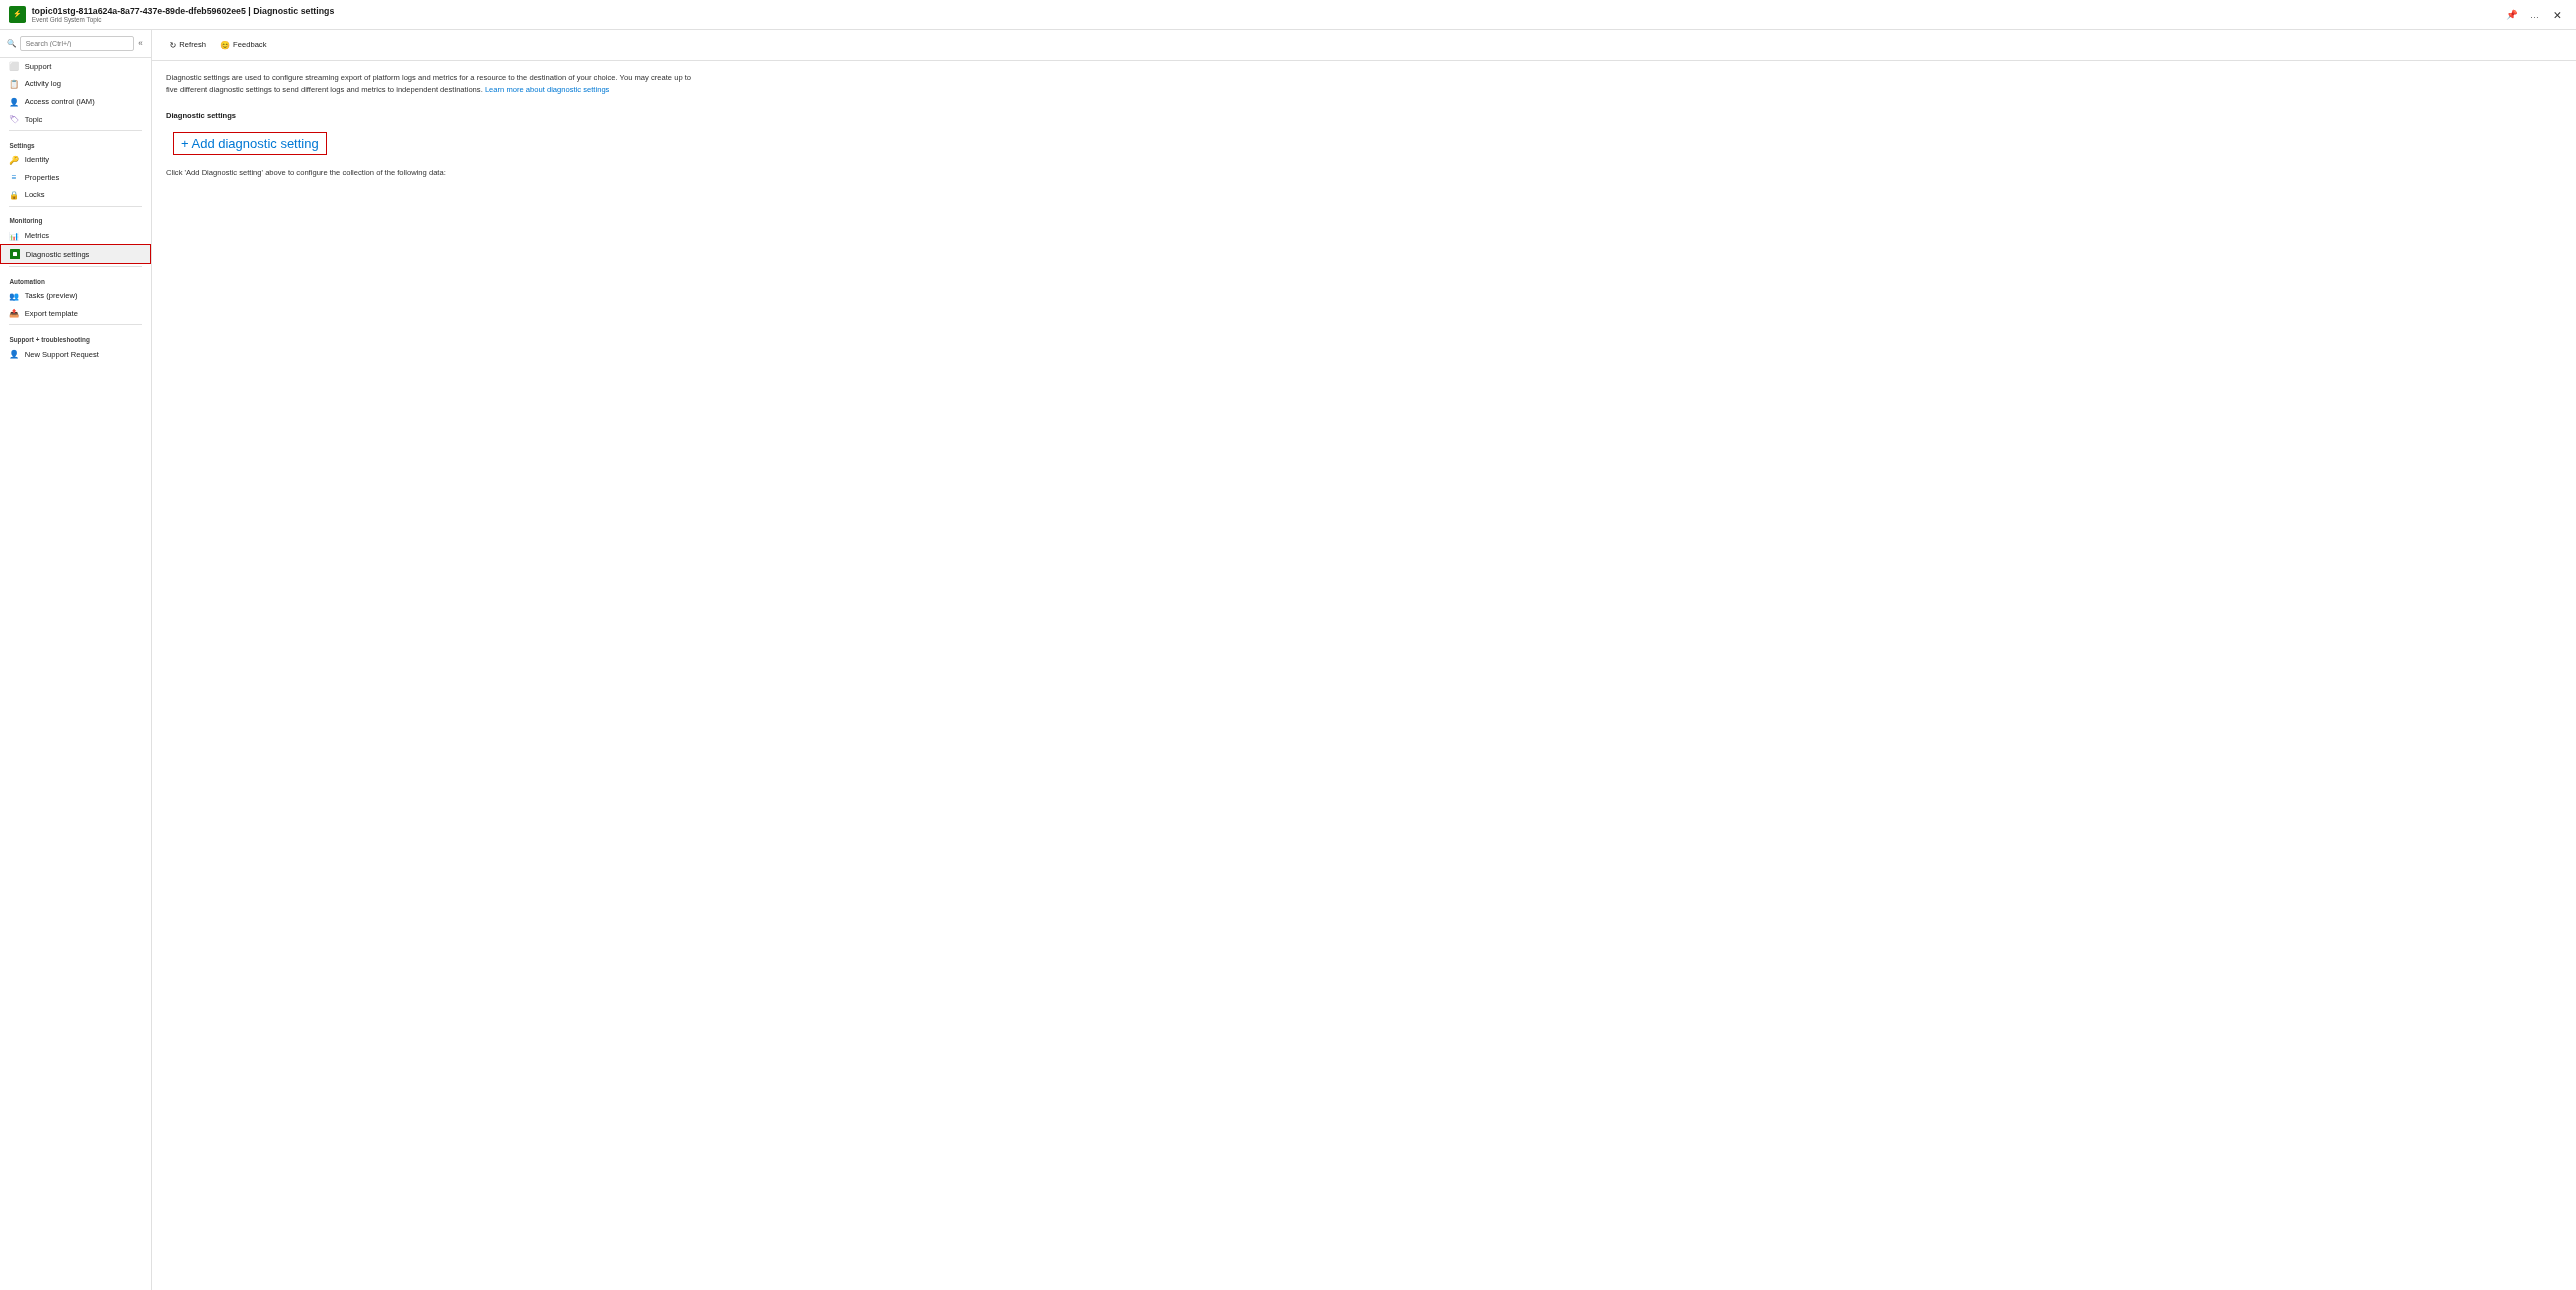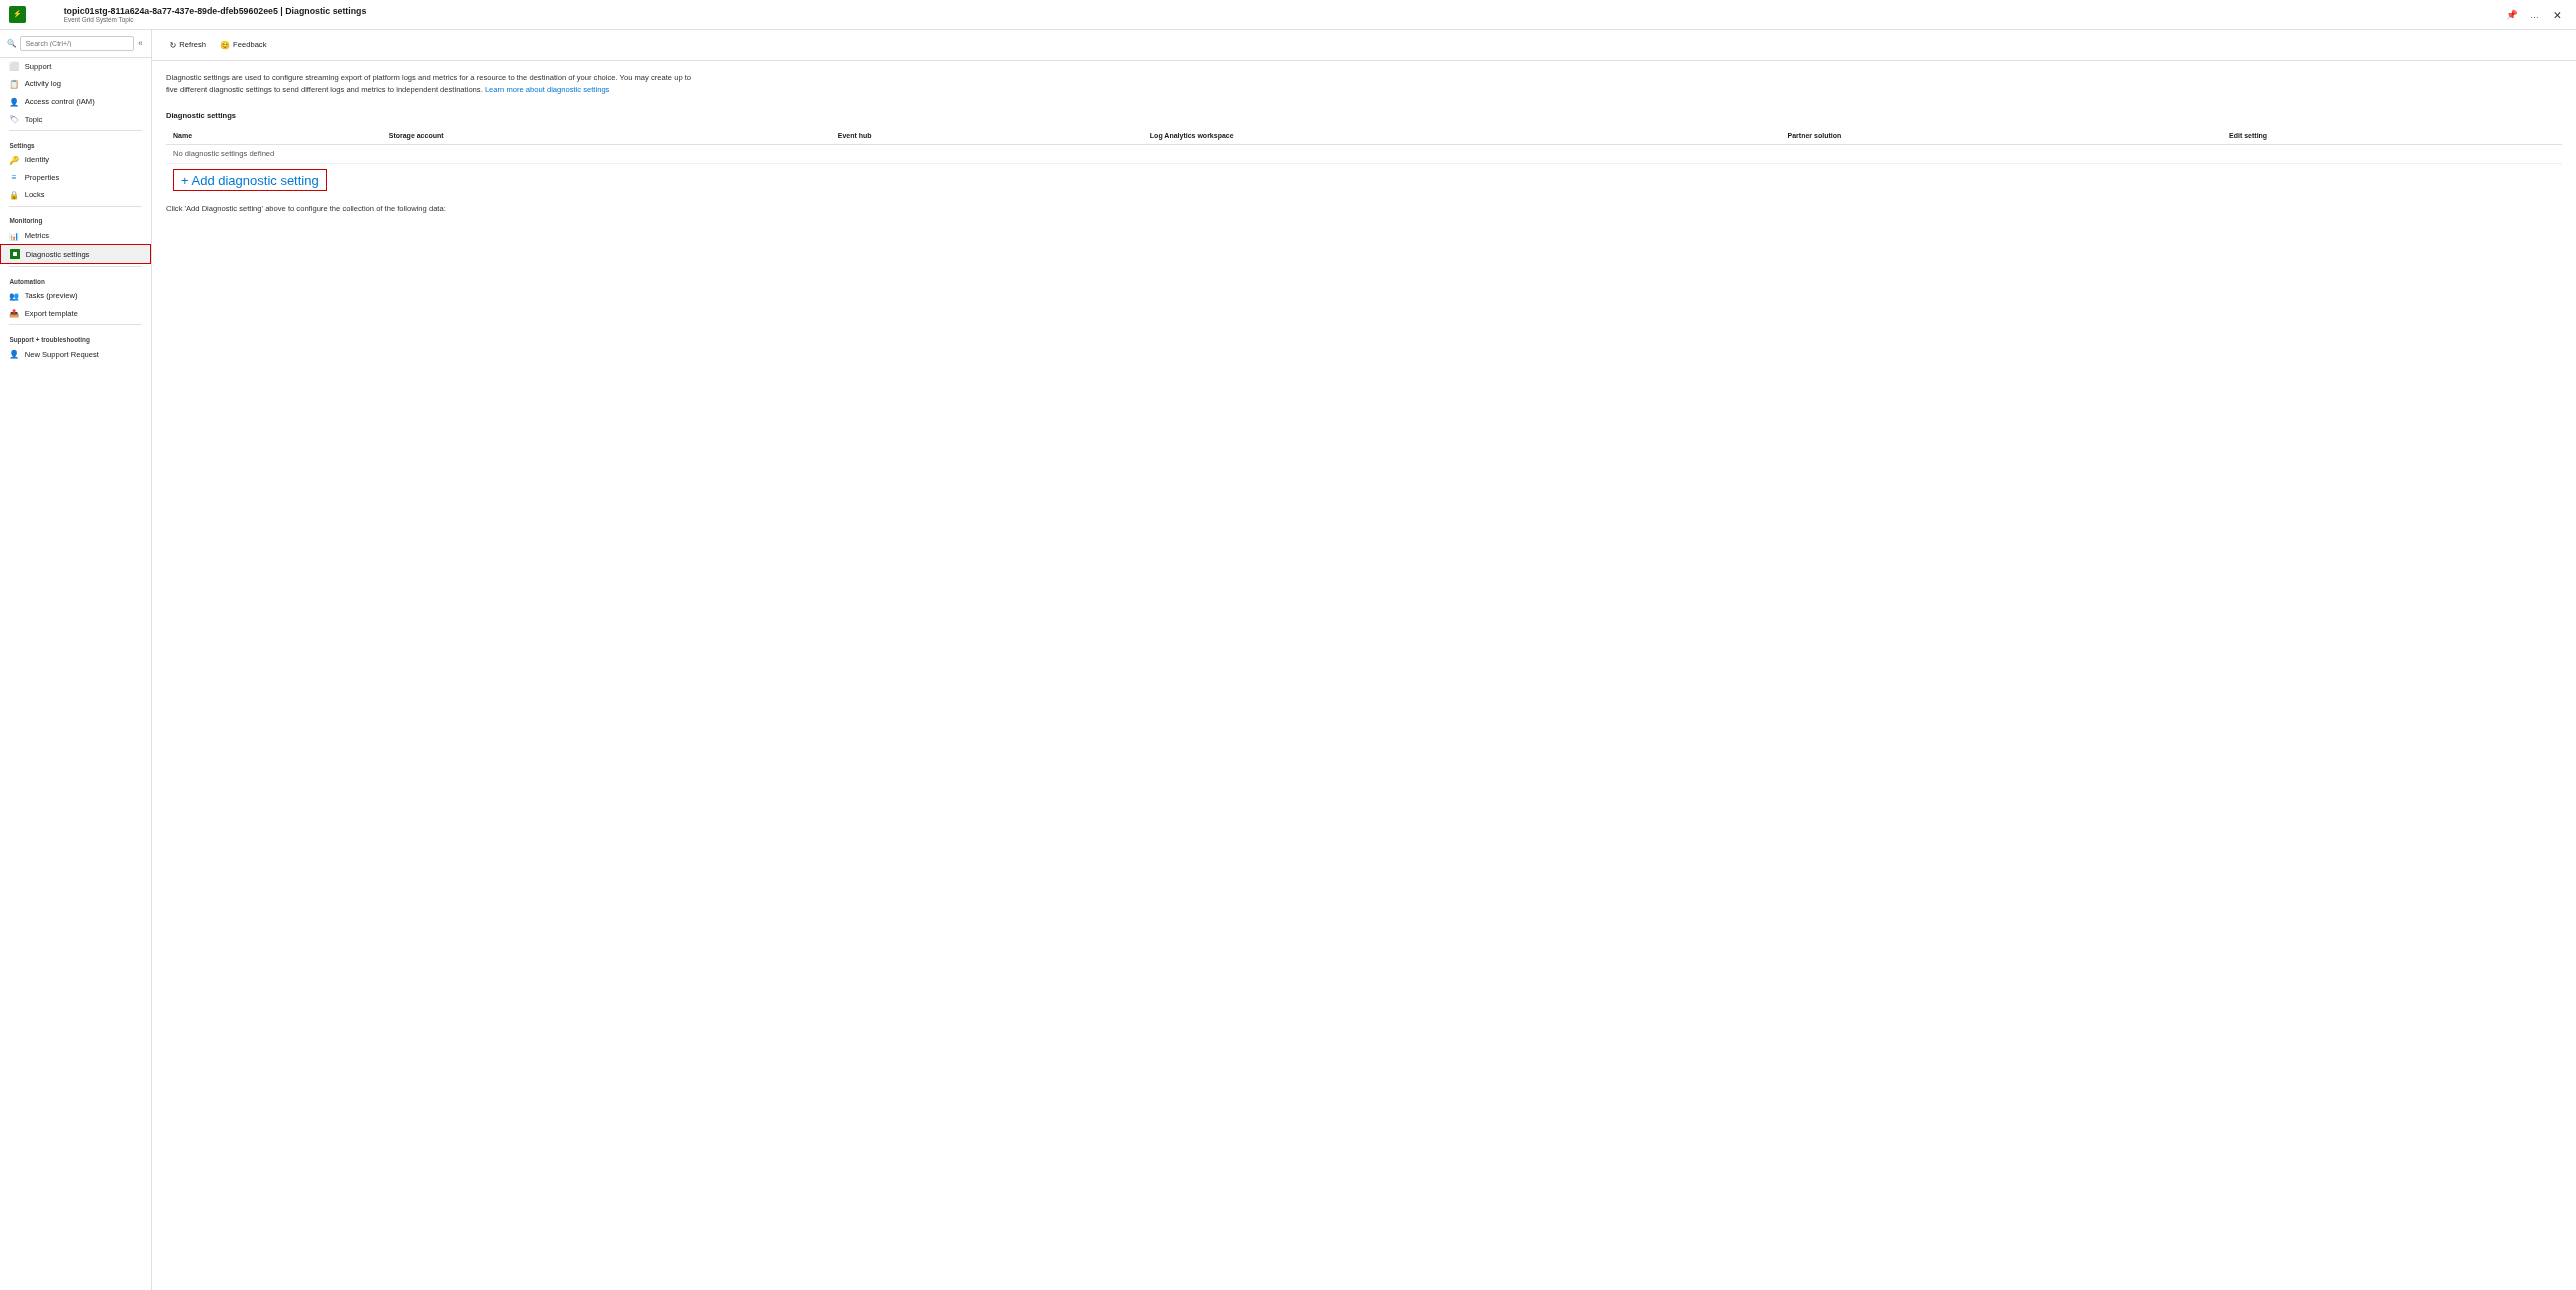--- a/index.html
+++ b/index.html
@@ -2,21 +2,21 @@
 <html style="font-size:9.4px"><head>
   <meta charset="utf-8">
   <style>
     * { box-sizing: border-box; margin: 0; padding: 0; }
     body { font-family: 'Segoe UI', Arial, sans-serif; font-size: 7.6px; color: #1a1a1a; background: #f3f2f1; display: flex; flex-direction: column; height: 100vh; overflow: hidden; }
 
     
     .title-bar { display: flex; align-items: center; justify-content: space-between; padding: 4.7px 9.4px; background: #fff; border-bottom: 0.6px solid #e0e0e0; min-height: 30px; }
     .title-left { display: flex; align-items: center; gap: 5.9px; }
     .title-icon { width: 16.4px; height: 16.4px; background: #107c10; border-radius: 1.8px; display: flex; align-items: center; justify-content: center; color: #fff; font-size: 8.2px; font-weight: bold; }
-    .title-text { display: flex; flex-direction: column; margin-left: 32px; }
+    .title-text { display: flex; flex-direction: column; }
     .title-main { font-size: 8.8px; font-weight: 600; color: #1a1a1a; }
     .title-sub { font-size: 6.4px; color: #666; }
     .title-actions { display: flex; align-items: center; gap: 7px; }
     .title-action-btn { background: none; border: none; cursor: pointer; color: #666; font-size: 9.4px; padding: 2.3px; }
     .close-btn { background: none; border: none; cursor: pointer; color: #333; font-size: 10.5px; padding: 2.3px 4.7px; }
 
     
     .main-layout { display: flex; flex: 1; overflow: hidden; }
 
     
@@ -199,37 +199,20 @@
 
       <p class="description-text">
         <span>Diagnostic settings are used to configure streaming export of platform logs and metrics for a resource to the destination of your choice. You may create up to five different diagnostic settings to send different logs and metrics to independent destinations.</span>
         <span> </span>
         <a class="description-link" href="#">Learn more about diagnostic settings</a>
       </p>
 
       <div class="section-title">Diagnostic settings</div>
 
       
-      <table class="diag-table">
-        <thead>
-          <tr>
-            <th>Name</th>
-            <th>Storage account</th>
-            <th>Event hub</th>
-            <th>Log Analytics workspace</th>
-            <th>Partner solution</th>
-            <th>Edit setting</th>
-          </tr>
-        </thead>
-        <tbody>
-          <tr class="no-settings-row">
-            <td colspan="6">No diagnostic settings defined</td>
-          </tr>
-        </tbody>
-      </table>
 
       
       <button class="add-setting-btn">+ Add diagnostic setting</button>
 
       
       <p class="configure-text">Click 'Add Diagnostic setting' above to configure the collection of the following data:</p>
 
 
     </div>
   </div>

